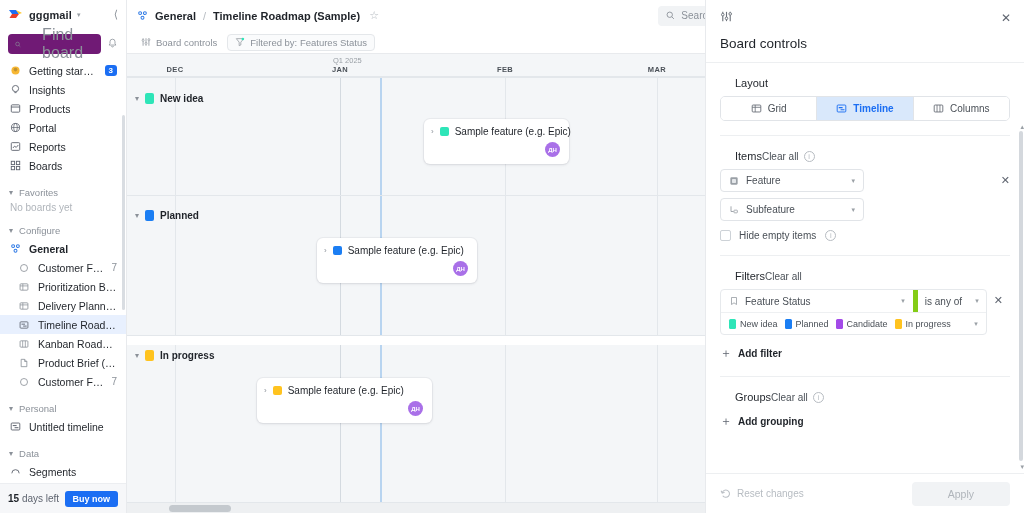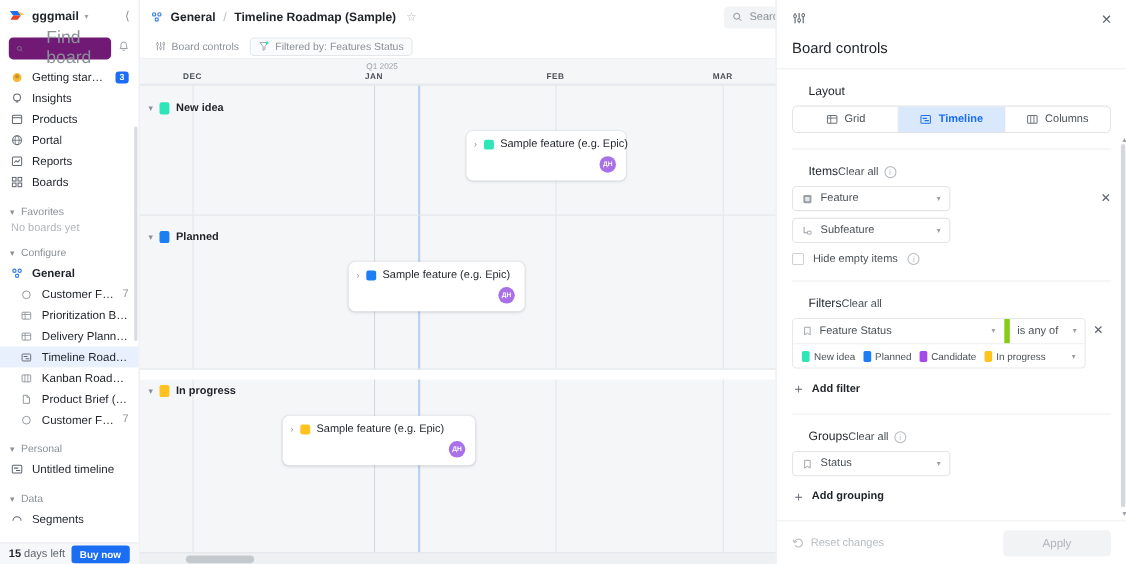--- a/index.html
+++ b/index.html
@@ -62,21 +62,21 @@
   .sb-section {
     display: flex; align-items: center; gap: 6px;
     padding: 0 9px; height: 17px; margin-top: 9px;
     font-size: 9.5px; color: #8b9199; cursor: pointer;
   }
   .sb-section .chev { font-size: 8px; }
   .sb-empty { padding: 1px 10px 0 10px; font-size: 10px; color: #b0b5bb; }
   .nav-item.indent { padding-left: 18px; }
 
   .sb-footer {
-    height: 20px; background: #f6f7f9; border-top: 1px solid #eceef1;
+    height: 30px; background: #f6f7f9; border-top: 1px solid #eceef1;
     display: flex; align-items: center; padding: 0 8px; gap: 4px;
   }
   .days-left { font-size: 10px; color: #5f6570; }
   .days-left b { color: #1f2329; }
   .buy-btn {
     margin-left: auto; background: #1b6ef3; color: #fff;
     font-size: 9px; font-weight: bold; border-radius: 3px;
     padding: 3px 8px; border: none; cursor: pointer;
   }
   .sb-vscroll {
@@ -849,27 +849,20 @@
       <div class="divider"></div>
 
       <div class="sec-head">
         <span class="sec-title">Groups</span>
         <span class="clear-wrap">
           <span class="clear-all">Clear all</span>
           <span class="info-ico">i</span>
         </span>
       </div>
 
-      <div class="select">
-        <svg width="10" height="10" viewBox="0 0 12 12">
-            <path d="M3 1.8h6v8.4L6 8.2 3 10.2z" fill="none" stroke="#9aa0a6" stroke-width="1"></path>
-          </svg>
-        <span>Status</span>
-        <span class="caret">▾</span>
-      </div>
 
       <div class="add-link">
         <span class="add-plus">＋</span>
         <span>Add grouping</span>
       </div>
 
       <div class="panel-vscroll"></div>
       <span class="panel-vs-arrow" style="top:60px">▴</span>
       <span class="panel-vs-arrow" style="top:400px">▾</span>
     </div>

